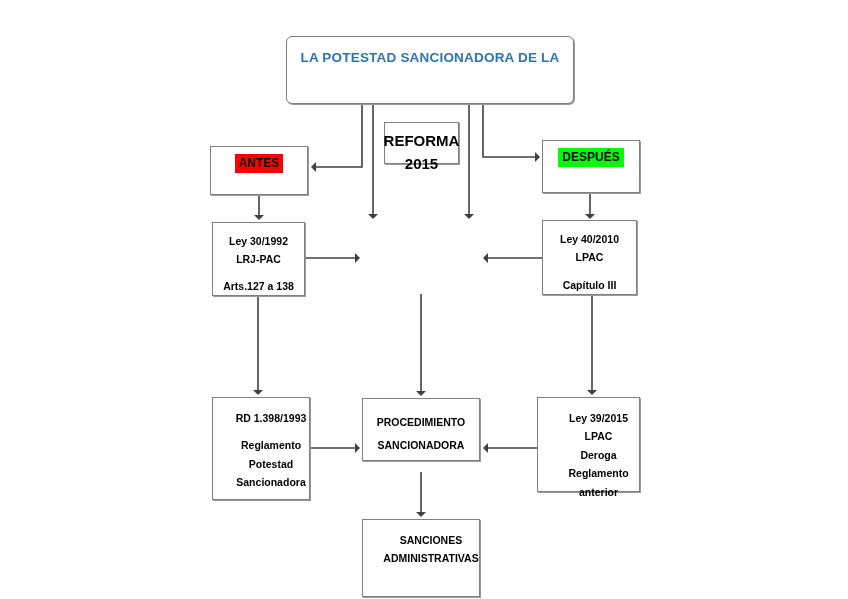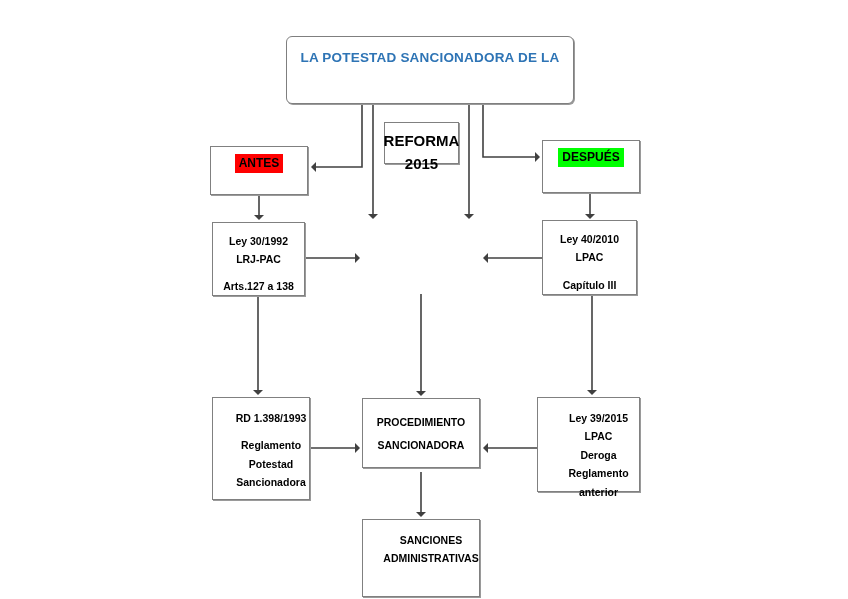--- a/index.html
+++ b/index.html
@@ -198,21 +198,21 @@
       <div class="spacer"></div>
       <div class="line">Capítulo III</div>
     </div>
     <div class="node sanc" style="left: 212px; top: 397px; width: 98px; height: 103px;">
       <div class="line">RD 1.398/1993</div>
       <div class="spacer"></div>
       <div class="line">Reglamento</div>
       <div class="line">Potestad</div>
       <div class="line">Sancionadora</div>
     </div>
-    <div class="node proc" style="left: 362px; top: 398px; width: 118px; height: 70px;">
+    <div class="node proc" style="left: 362px; top: 398px; width: 118px; height: 63px;">
       <div class="line">PROCEDIMIENTO</div>
       <div class="line">SANCIONADORA</div>
     </div>
     <div class="node sanc" style="left: 537px; top: 397px; width: 103px; height: 95px;">
       <div class="line">Ley 39/2015</div>
       <div class="line">LPAC</div>
       <div class="line">Deroga</div>
       <div class="line">Reglamento</div>
       <div class="line">anterior</div>
     </div>

